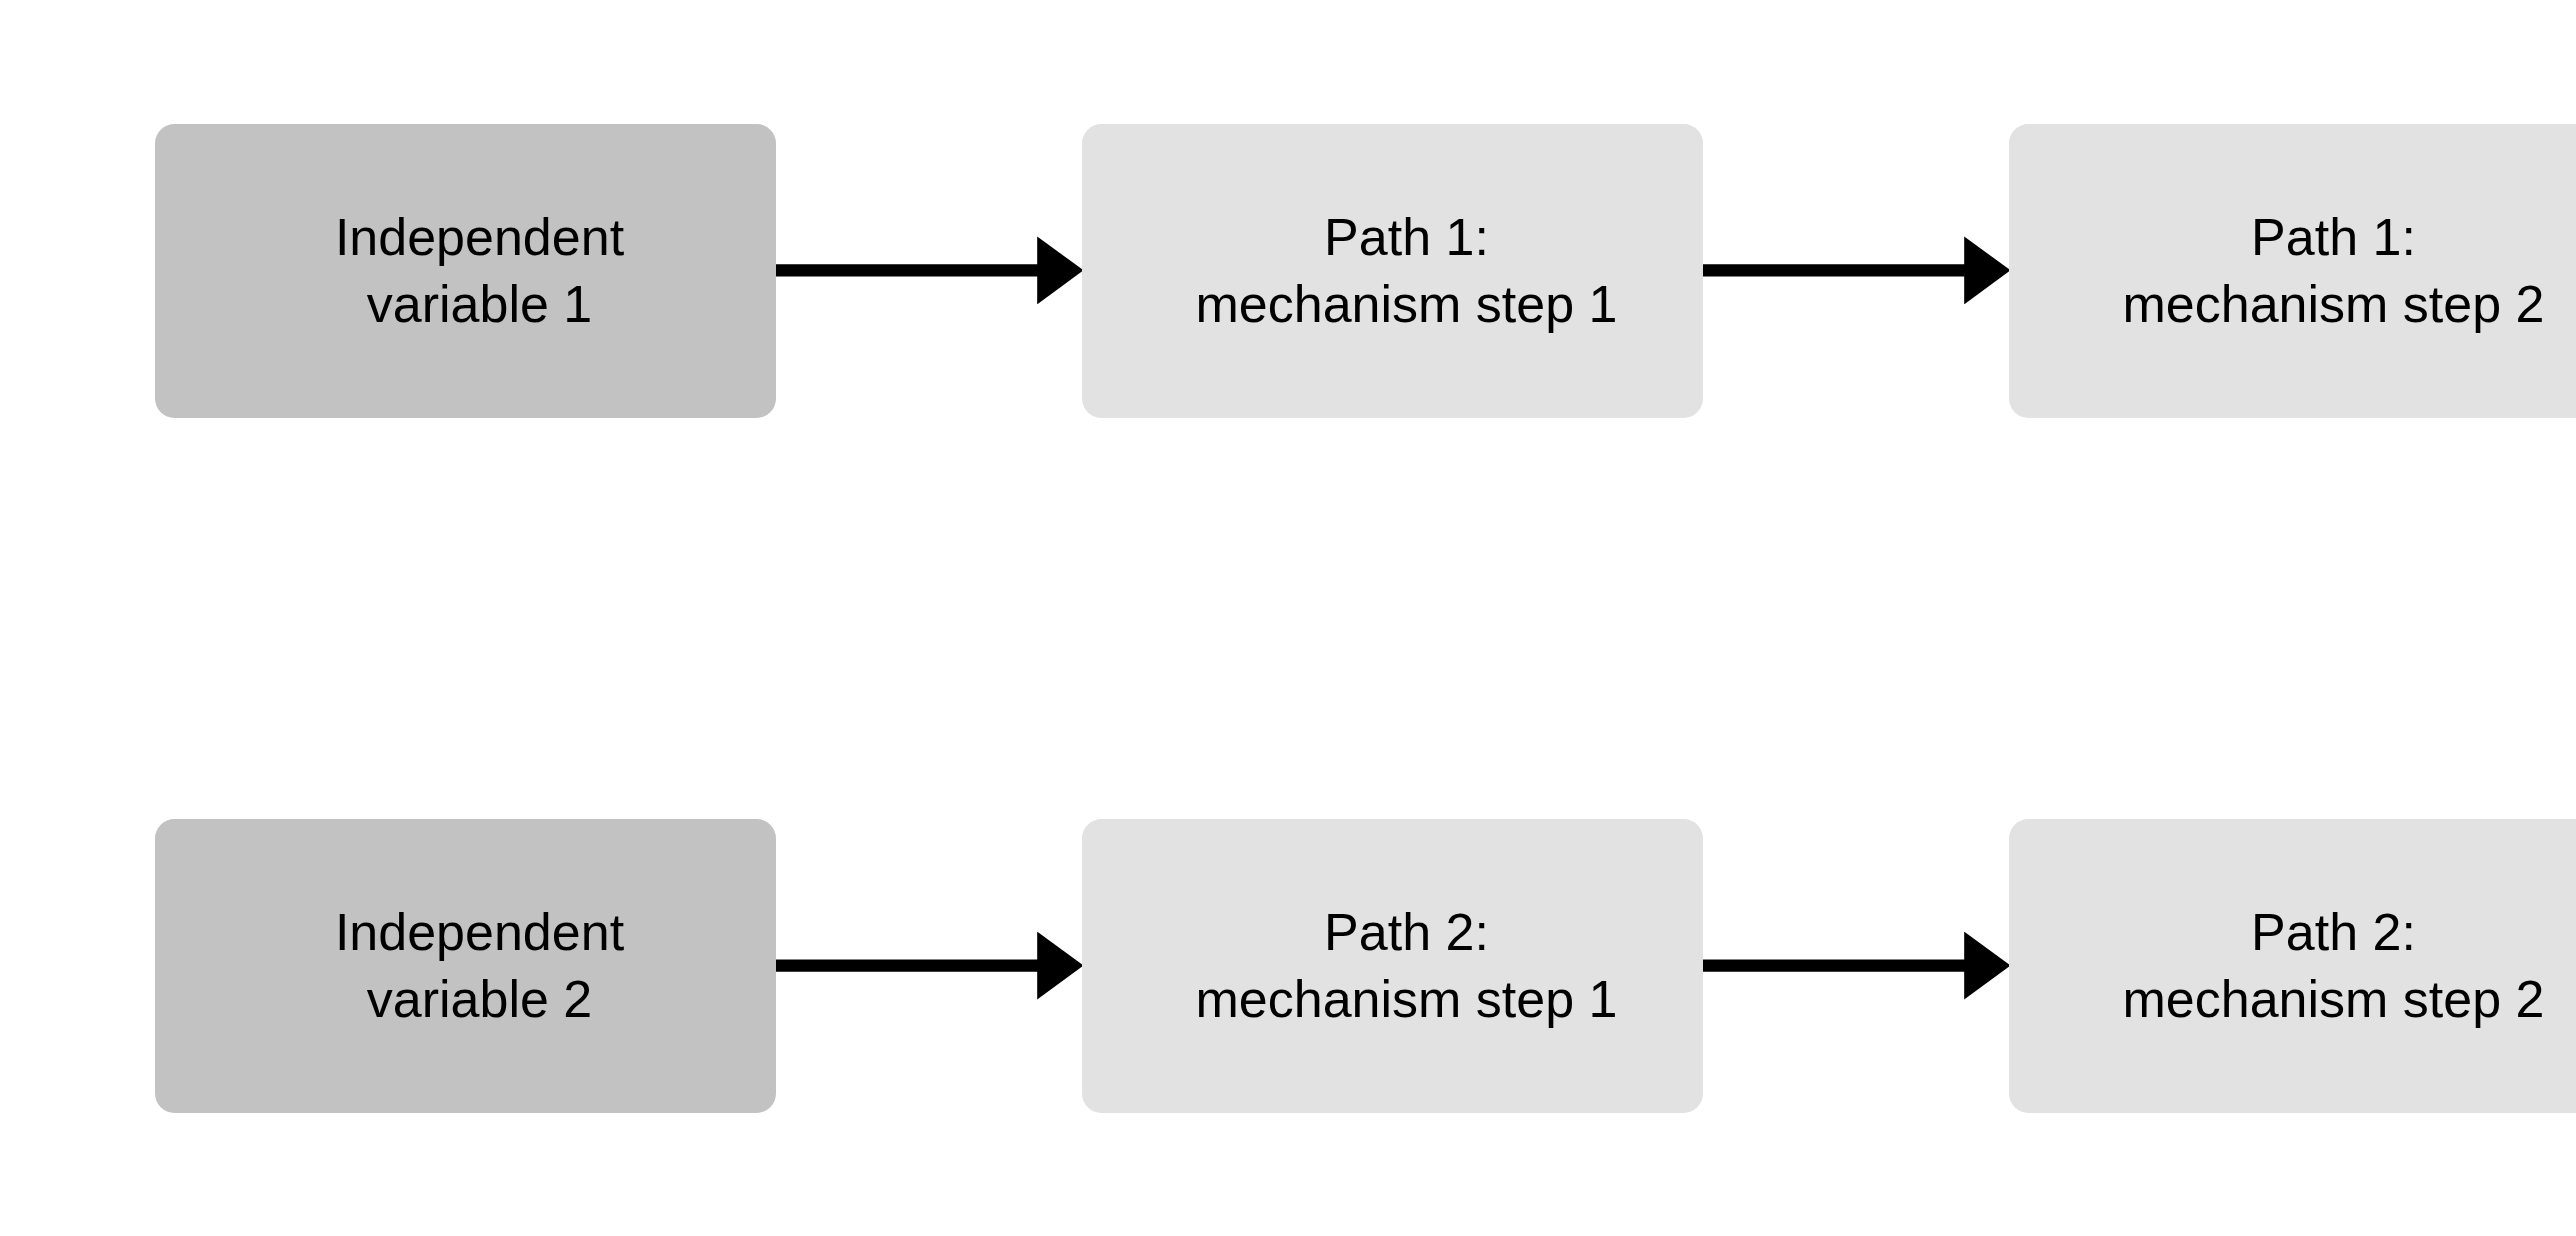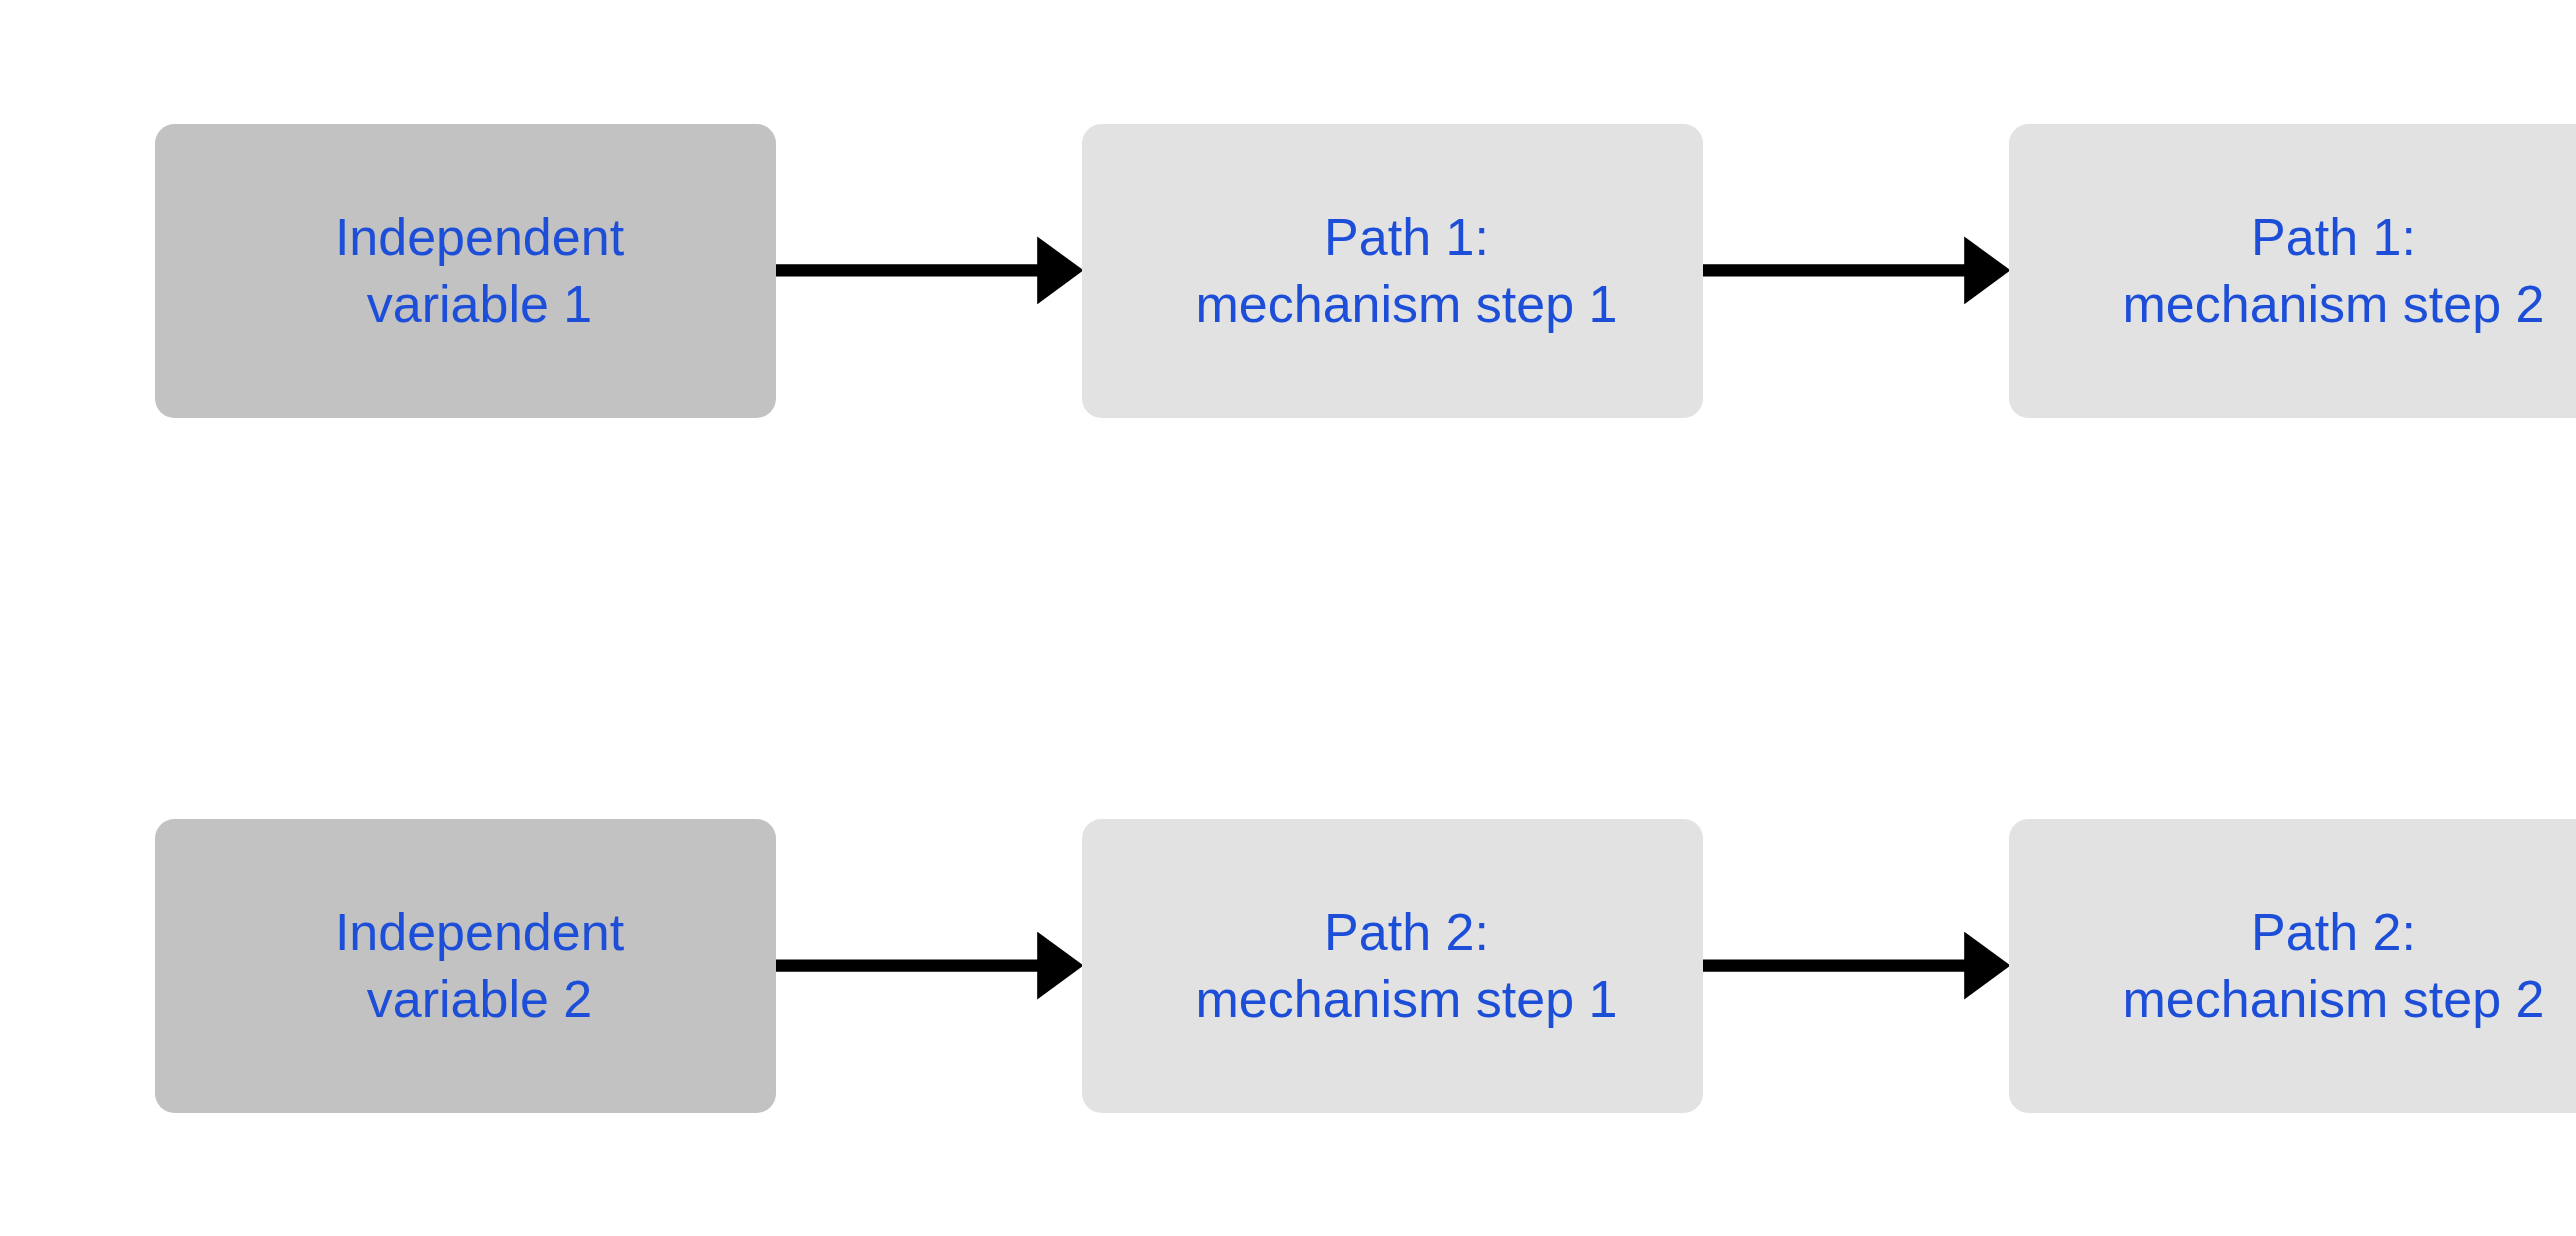--- a/index.html
+++ b/index.html
@@ -21,21 +21,21 @@
     display: flex;
     align-items: center;
     justify-content: center;
     text-align: center;
   }
   .node--variable   { background: #c2c2c2; }
   .node--mechanism  { background: #e2e2e2; }
   .node__label {
     font-size: 52px;
     line-height: 1.28;
-    color: #1d4ed8;
+    color: #000000;
     white-space: pre-line;
     letter-spacing: 0;
     margin-left: 28px;
   }
   
   #n-iv1  { left: 155px;  top: 124px;  width: 621px; height: 294px; }
   #n-p1s1 { left: 1082px; top: 124px;  width: 621px; height: 294px; }
   #n-p1s2 { left: 2009px; top: 124px;  width: 621px; height: 294px; }
   #n-iv2  { left: 155px;  top: 819px; width: 621px; height: 294px; }
   #n-p2s1 { left: 1082px; top: 819px; width: 621px; height: 294px; }

